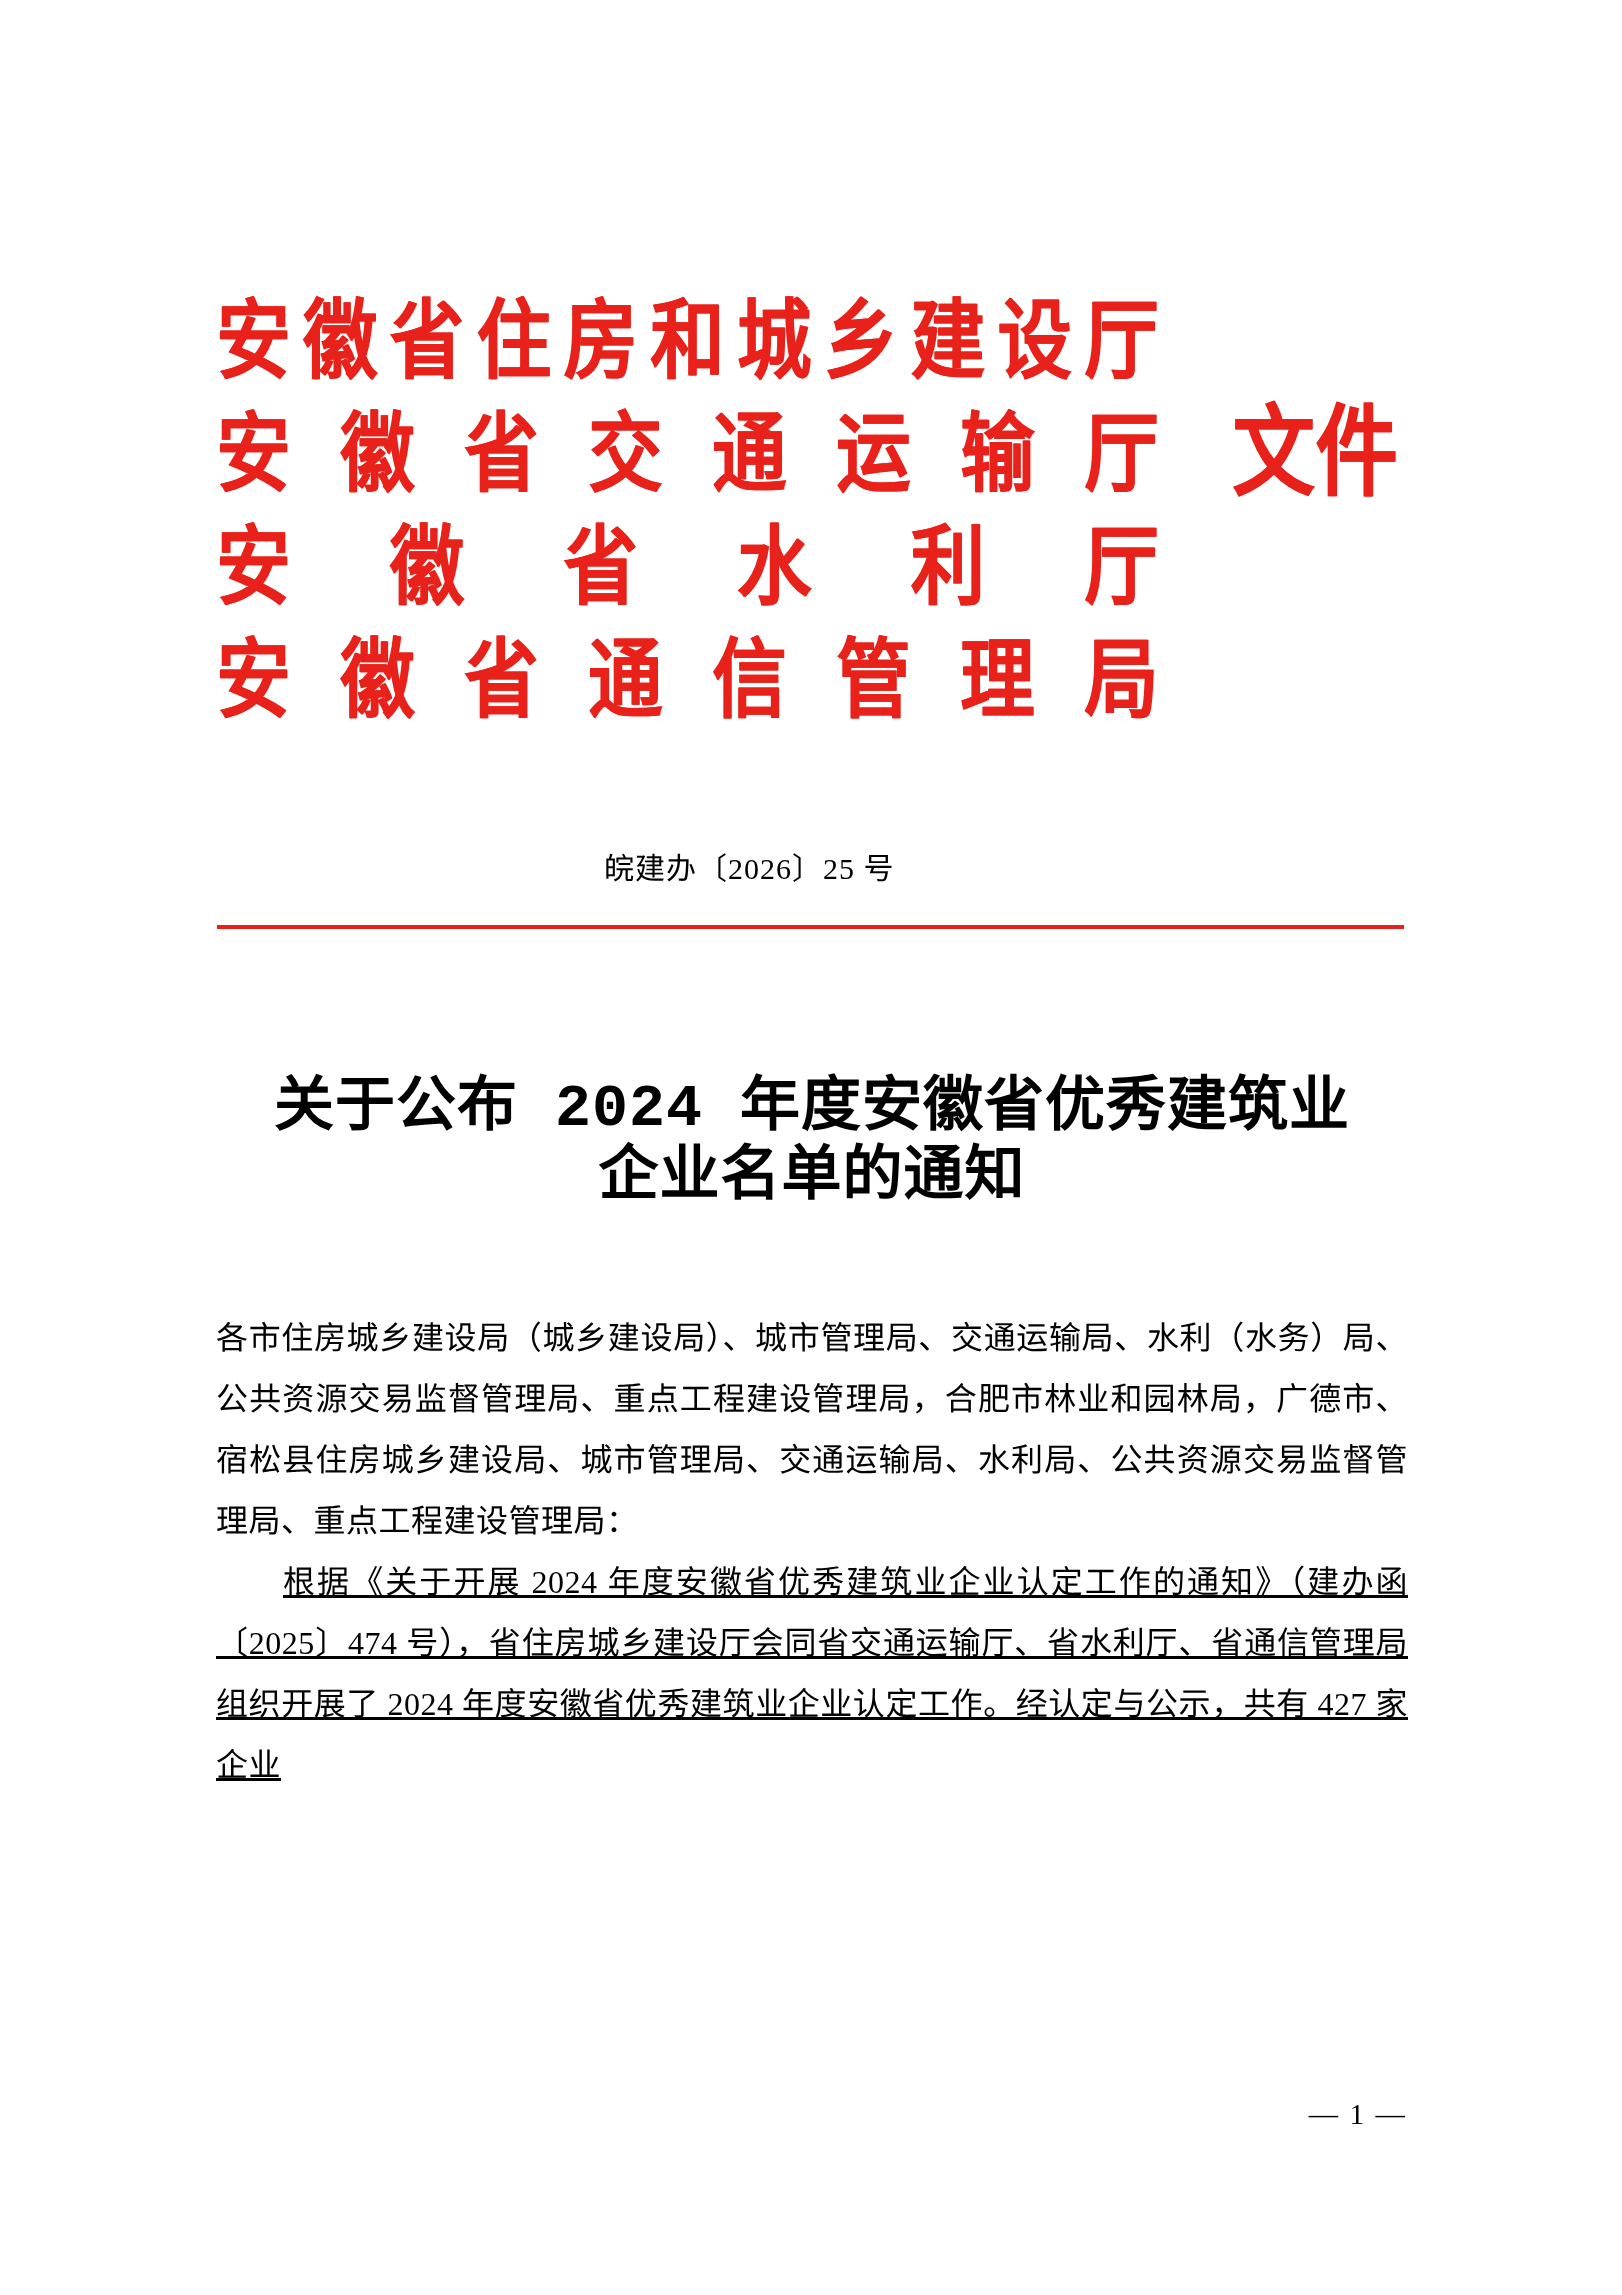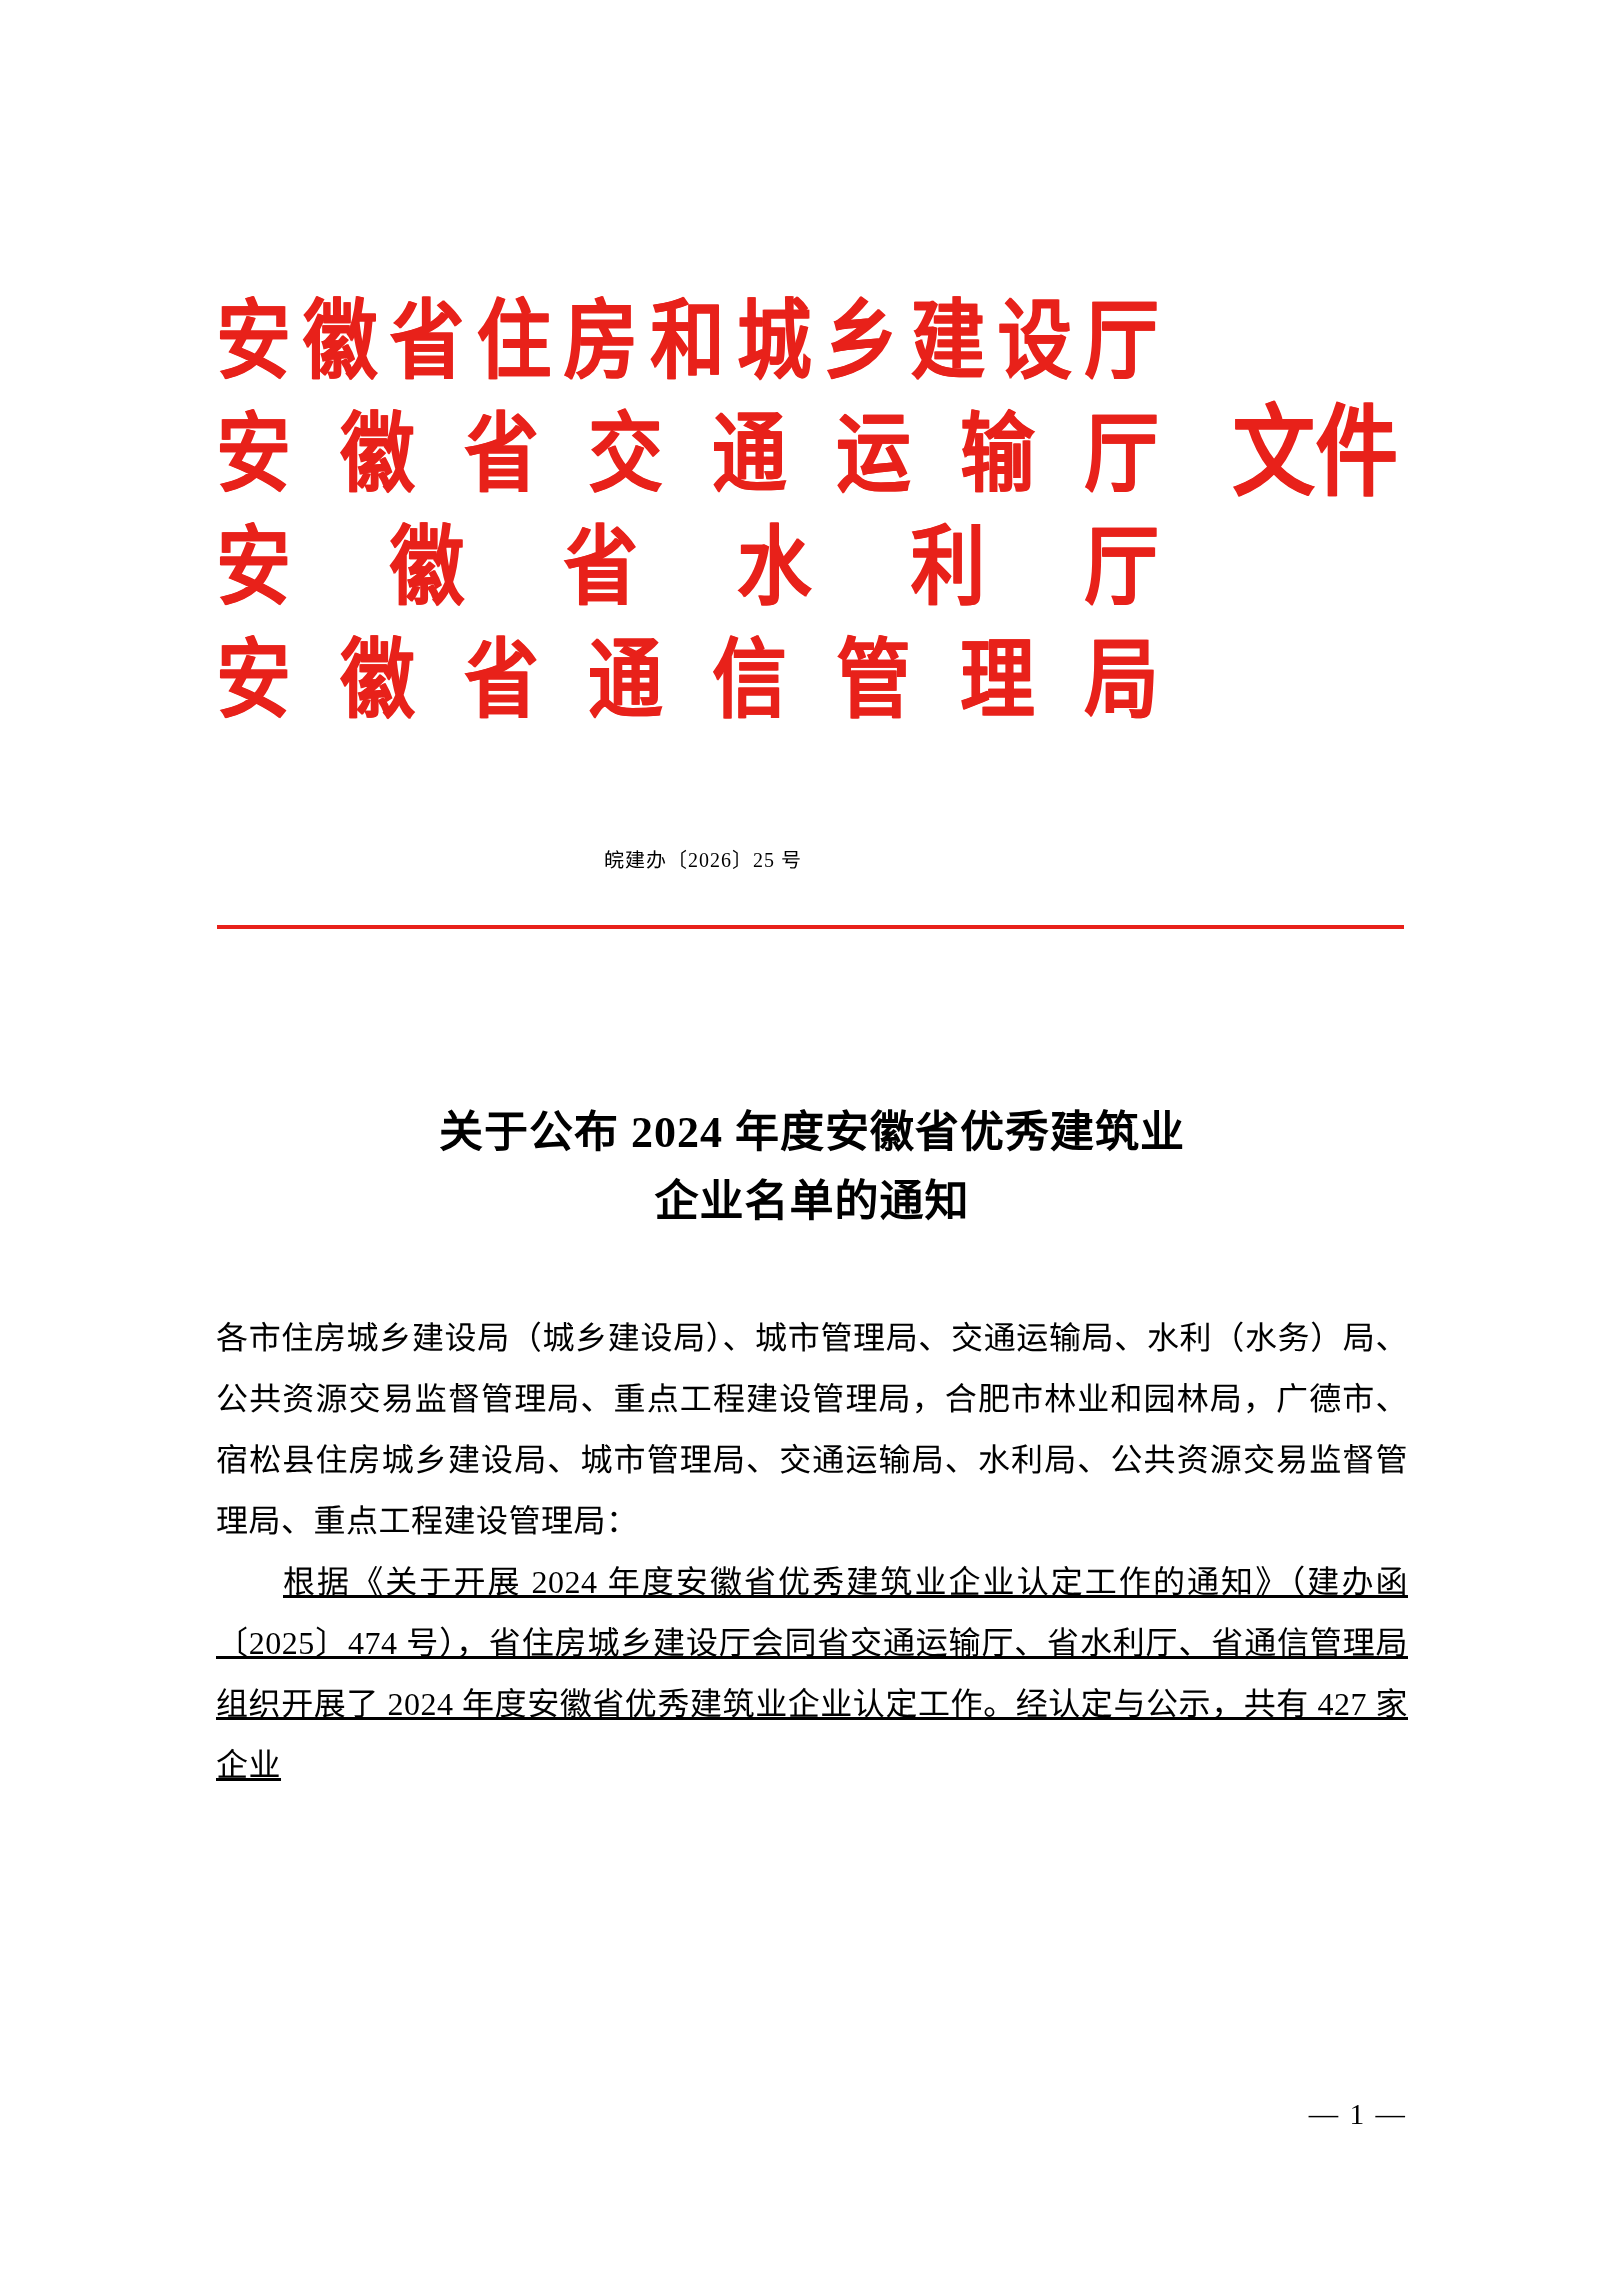--- a/index.html
+++ b/index.html
@@ -74,47 +74,47 @@
     transform-origin: right top;
     text-shadow: 1px 0 0 #e8211a;
     white-space: nowrap;
   }
 
   
   .docnum {
     position: absolute;
     left: 604px;
     top: 844px;
-    font-size: 20px;
+    font-size: 30px;
     letter-spacing: 1px;
     white-space: nowrap;
     font-family: "Liberation Serif", "DejaVu Serif", serif;
   }
 
   .red-rule {
     position: absolute;
     left: 217px;
     top: 925px;
     width: 1187px;
     height: 4.4px;
     background: #e8211a;
   }
 
   
   .title {
     position: absolute;
     left: 216px;
-    top: 1098px;
+    top: 1075px;
     width: 1192px;
     text-align: center;
-    font-size: 44px;
+    font-size: 60px;
     font-weight: bold;
     line-height: 69px;
     letter-spacing: 1px;
-    font-family: Liberation Serif, serif;
+    font-family: Liberation Mono, monospace;
   }
   .title .tline { display: block; }
 
   
   .body-text {
     position: absolute;
     left: 216px;
     top: 1308px;
     width: 1192px;
     font-size: 32px;

